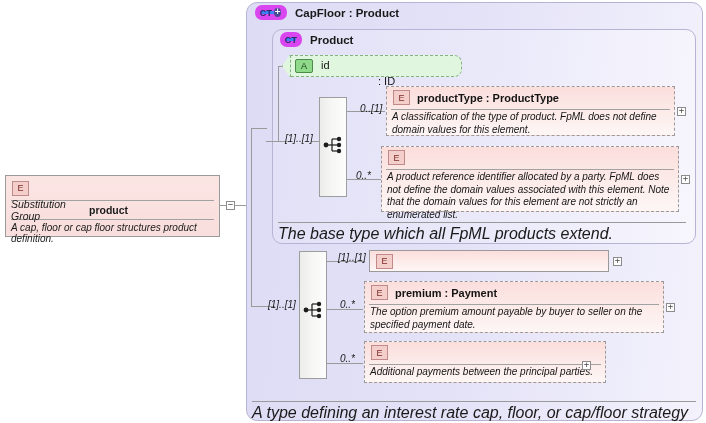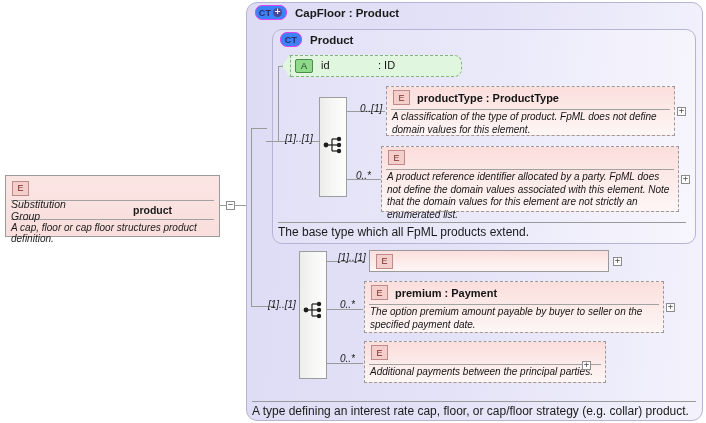--- a/index.html
+++ b/index.html
@@ -30,21 +30,21 @@
     background:#f4cecb;
     color:#7a2b26;
     font-size:9px;
     display:flex;align-items:center;justify-content:center;
     box-sizing:border-box;
     margin-right:7px;
     flex:none;
   }
   #left-element .title-text{font-size:11.5px;font-weight:bold;color:#1a1a1a;letter-spacing:.1px;}
   .hr-line{height:1px;background:#a2a2a2;margin:0 5px;}
-  #left-element .sub-row{height:18px;display:flex;align-items:center;padding-left:5px;gap:44px;}
+  #left-element .sub-row{height:18px;display:flex;align-items:center;padding-left:5px;}
   #left-element .sub-label{font-style:italic;font-size:10.5px;color:#1a1a1a;width:78px;}
   #left-element .sub-value{font-weight:bold;font-size:10.5px;color:#1a1a1a;}
   #left-element .desc-row{padding:2px 5px 0 5px;font-style:italic;font-size:10px;color:#1a1a1a;}
 
   
   .pm{
     width:9px;height:9px;
     border:1px solid #8c8c8c;
     background:#fdfdfd;
     box-sizing:border-box;
@@ -62,21 +62,21 @@
   
   #ct-outer{
     left:246px; top:2px; width:457px; height:419px;
     background:linear-gradient(95deg,#dedcf5 0%,#e4e2f7 48%,#f3f2fc 100%);
     border:1px solid #b6b4d4;
     border-radius:11px;
     box-sizing:border-box;
   }
   .ct-badge{
     display:inline-flex;align-items:center;justify-content:center;
-    height:15px;border:1px solid #d946ef;border-radius:7px;
+    height:15px;border:6px solid #d946ef;border-radius:7px;
     background:#3b82f6;color:#2c2a6b;
     font-size:9px;font-weight:bold;letter-spacing:.3px;
     box-sizing:border-box;
   }
   #ct-outer-header{left:255px;top:5px;display:flex;align-items:center;gap:8px;}
   #ct-outer-header .ct-badge{width:32px;padding-right:1px;}
   #ct-outer-header .hdr-text{font-size:11.5px;font-weight:bold;color:#1a1a1a;}
   .plus-glyph{
     display:inline-block;width:9px;height:9px;border-radius:50%;
     background:#4a4792;color:#fff;font-size:8px;line-height:8.5px;text-align:center;
@@ -95,21 +95,21 @@
   #ct-inner-header .ct-badge{width:22px;}
   #ct-inner-header .hdr-text{font-size:11.5px;font-weight:bold;color:#1a1a1a;}
 
   #ct-inner-desc{
     left:278px;top:222px;width:408px;
   }
   #ct-outer-desc{
     left:252px;top:401px;width:444px;
   }
   .container-desc-line{height:1px;background:#9a9a9a;}
-  .container-desc-text{font-size:12px;color:#1a1a1a;padding-top:2px;}
+  .container-desc-text{font-style:italic;font-size:16px;color:#1a1a1a;padding-top:2px;}
 
   
   #attr-id{
     left:290px; top:55px; width:172px; height:22px;
   }
   #attr-id .shell{
     position:absolute;left:0;top:0;width:172px;height:22px;
     background:#e0f6de;
     border:1px dashed #86b183;
     border-radius:0 8px 8px 0;
@@ -120,21 +120,21 @@
     width:18px;height:14px;
     border:1px solid #4d8b4a;
     background:#8fd98a;
     color:#16401a;
     font-size:9px;
     display:flex;align-items:center;justify-content:center;
     box-sizing:border-box;
     border-radius:2px;
   }
   #attr-id .nm{position:absolute;left:31px;top:4px;font-size:11px;color:#141414;}
-  #attr-id .ty{position:absolute;left:88px;top:4px;font-size:11px;color:#141414;}
+  #attr-id .ty{position:absolute;left:88px;top:20px;font-size:11px;color:#141414;}
 
   
   .pent-nose{
     position:absolute;left:-8px;top:0;width:10px;height:22px;
     background:#e0f6de;
     border-left:1px dashed #86b183;
     border-top:1px dashed #86b183;
     border-bottom:1px dashed #86b183;
     clip-path:polygon(0% 50%, 80% 0%, 100% 0%, 100% 100%, 80% 100%);
     box-sizing:border-box;

